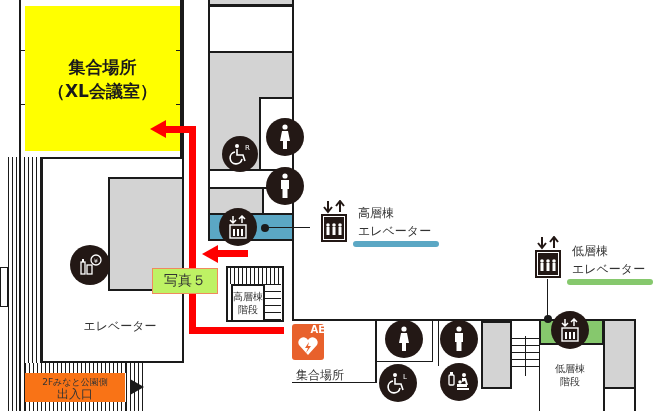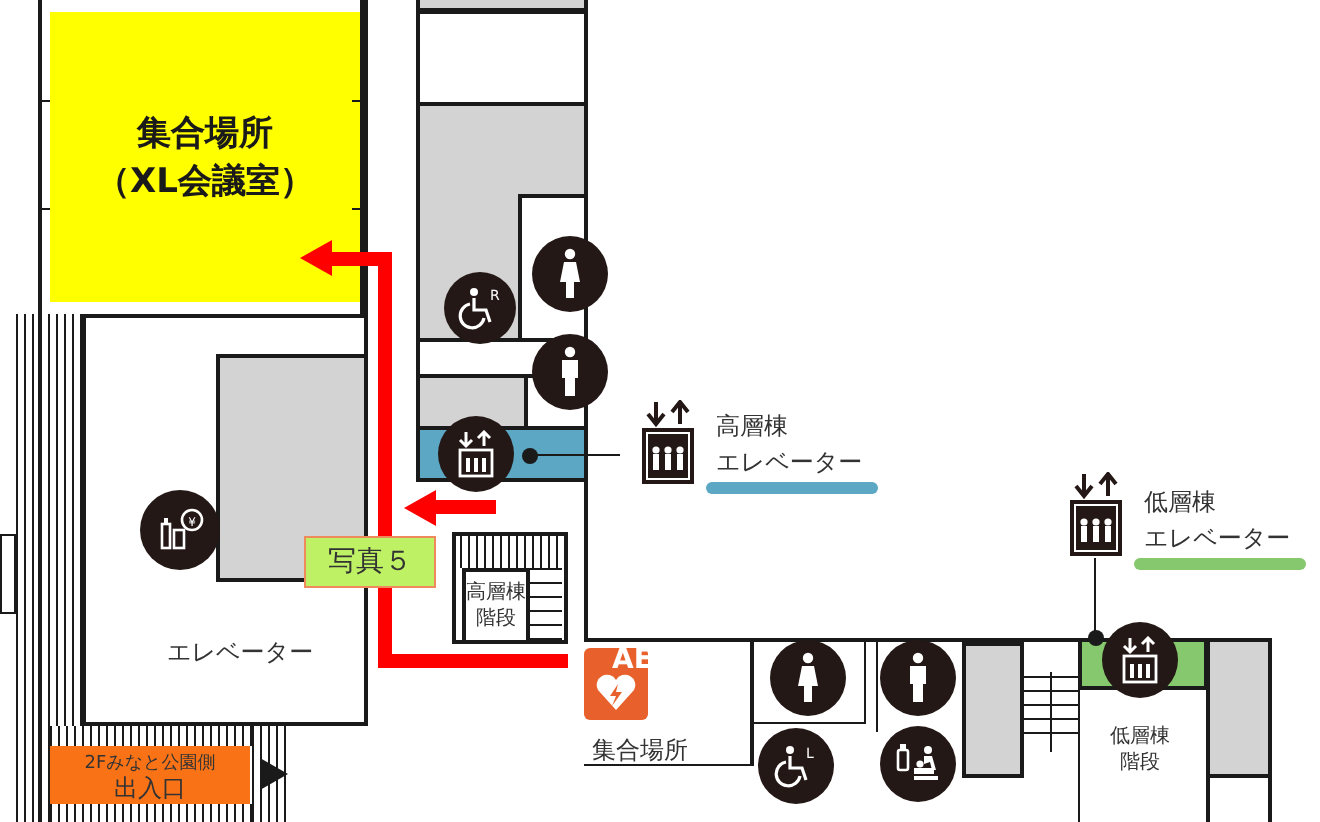--- a/index.html
+++ b/index.html
@@ -137,21 +137,21 @@
 <div class="abs" style="left:202px;top:245px;width:0;height:0;border-top:9px solid transparent;border-bottom:9px solid transparent;border-right:16px solid #ff0000;"></div>
 
 <div class="abs" style="left:152px;top:268px;width:66px;height:26px;background:#bef264;border:1px solid #f08a5d;display:flex;align-items:center;justify-content:center;">
   <span style="font-size:14px;color:#333;">写真５</span>
 </div>
 
 <div class="wall" style="left:292px;top:319px;width:344px;height:2px;"></div>
 <div class="wall" style="left:634px;top:319px;width:2px;height:92px;"></div>
 
 <div class="abs" style="left:292px;top:324px;width:32px;height:36px;background:#e8612c;border-radius:3px;display:flex;flex-direction:column;align-items:center;">
-  <span style="color:#fff;font-weight:bold;font-size:14px;line-height:12px;margin-left:28px;">AED</span>
+  <span style="color:#fff;font-weight:bold;font-size:10px;line-height:12px;margin-left:28px;">AED</span>
   <svg width="22" height="20" viewBox="0 0 22 20">
     <path d="M11 19 L2 9 A5 5 0 0 1 11 4 A5 5 0 0 1 20 9 Z" fill="#fff"></path>
     <path d="M12 6 L8 12 L11 12 L9 17 L14 10 L11 10 Z" fill="#e8612c"></path>
   </svg>
 </div>
 <div class="label" style="left:296px;top:368px;font-size:12px;">集合場所</div>
 <div class="wall" style="left:292px;top:382px;width:84px;height:1px;"></div>
 <div class="wall" style="left:375px;top:321px;width:2px;height:62px;"></div>
 
 <div class="abs" style="left:375px;top:361px;width:58px;height:1px;background:#1a1a1a;"></div>

